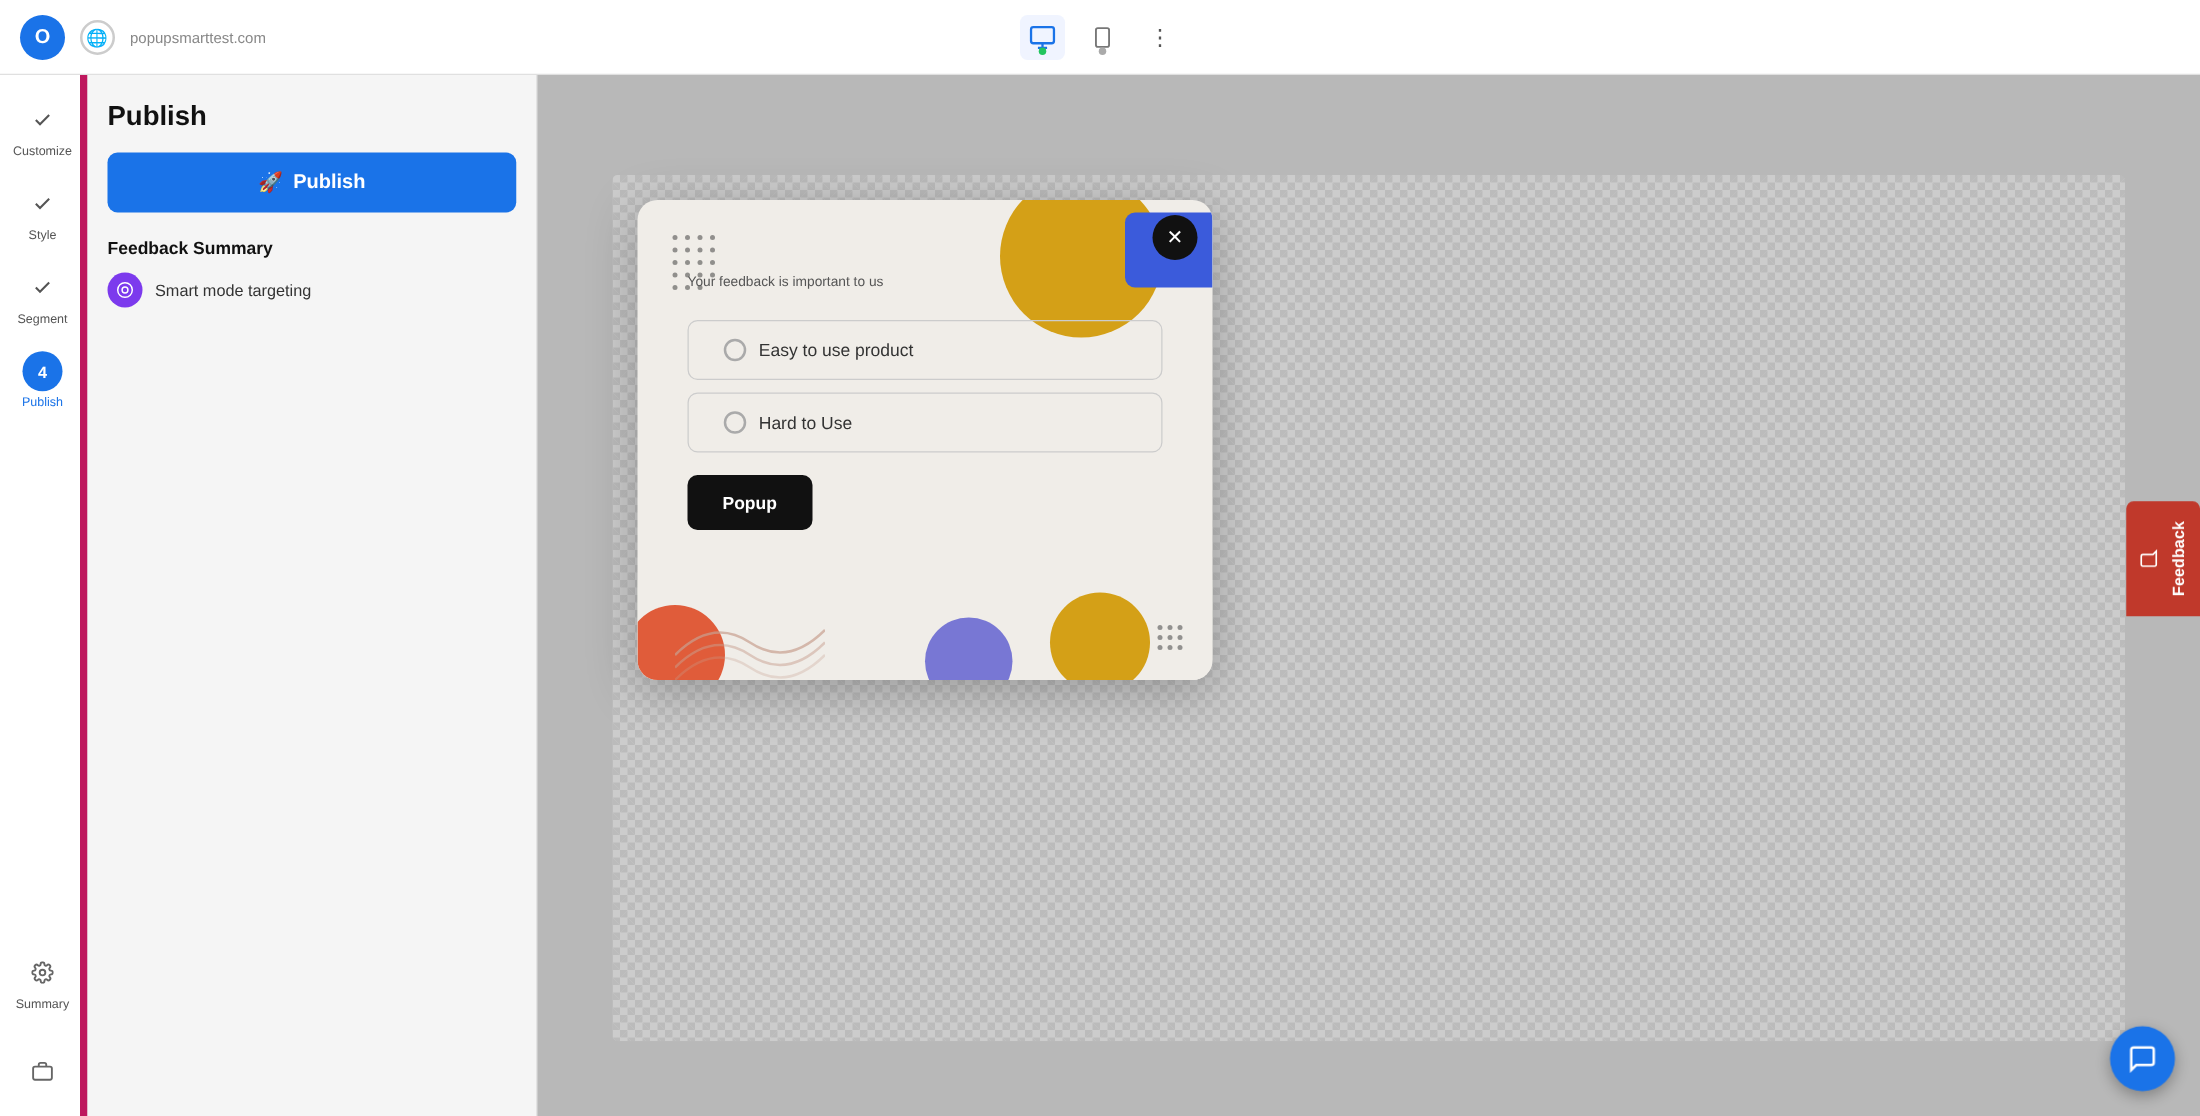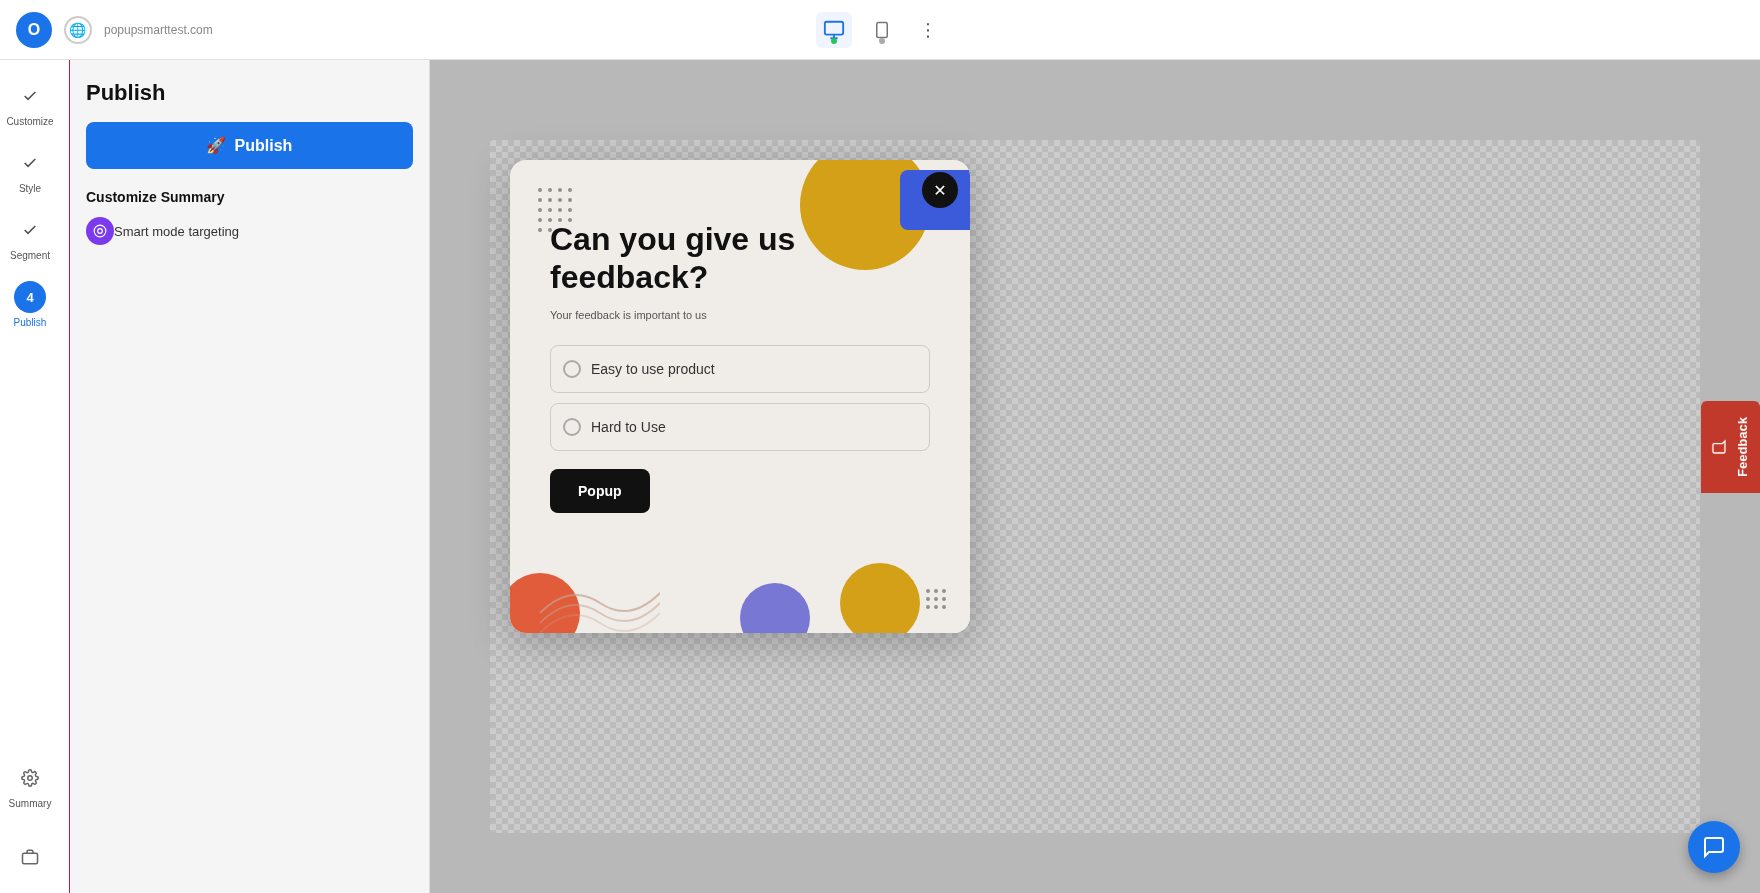--- a/index.html
+++ b/index.html
@@ -65,24 +65,24 @@
     .main-area {
       display: flex;
       flex: 1;
       overflow: hidden;
     }
 
     
     .sidebar-icons {
       width: 70px;
       background: #fff;
-      border-right: 1px solid #be185d;
+      border-right: 6px solid #be185d;
       display: flex;
       flex-direction: column;
-      align-items: flex-start;
+      align-items: flex-end;
       padding: 12px 0;
       gap: 4px;
     }
     .sidebar-icon-item {
       display: flex; flex-direction: column; align-items: center;
       padding: 8px 6px; border-radius: 8px; cursor: pointer;
       width: 60px; text-align: center; gap: 4px;
     }
     .sidebar-icon-item.active .icon-circle {
       background: #1a73e8; color: white;
@@ -113,21 +113,21 @@
       border-radius: 8px;
       padding: 14px;
       font-size: 16px;
       font-weight: 600;
       cursor: pointer;
       display: flex; align-items: center; justify-content: center; gap: 8px;
       margin-bottom: 20px;
     }
     .section-title { font-size: 14px; font-weight: 700; color: #111; margin-bottom: 12px; }
     .targeting-item {
-      display: flex; align-items: center; 
+      display: flex; align-items: center; gap: 10px;
     }
     .targeting-icon {
       width: 28px; height: 28px; border-radius: 50%;
       background: #7c3aed; display: flex; align-items: center; justify-content: center;
       color: white; font-size: 13px; flex-shrink: 0;
     }
     .targeting-label { font-size: 13px; color: #333; }
 
     
     .canvas-area {
@@ -213,21 +213,21 @@
     }
     .popup-subtext {
       font-size: 11px;
       color: #555;
       margin-bottom: 24px;
     }
     .radio-option {
       display: flex; align-items: center; gap: 10px;
       border: 1px solid #ccc;
       border-radius: 8px;
-      padding: 14px 12px;
+      padding: 14px 28px;
       margin-bottom: 10px;
       background: transparent; cursor: pointer;
     }
     .radio-circle {
       width: 18px; height: 18px; border-radius: 50%;
       border: 2px solid #aaa;
       display: flex; align-items: center; justify-content: center;
       flex-shrink: 0;
     }
     .radio-text { font-size: 14px; color: #333; }
@@ -383,21 +383,21 @@
       </div>
     </div>
   </div>
 
   <div class="panel">
     <h2 class="panel-title">Publish</h2>
     <button class="publish-btn">
       <span style="font-size:16px;">🚀</span>
       <span>Publish</span>
     </button>
-    <div class="section-title">Customize Summary</div>
+    <div class="section-title">Feedback Summary</div>
     <div class="targeting-item">
       <div class="targeting-icon">
         <svg width="14" height="14" viewBox="0 0 24 24" fill="none" stroke="white" stroke-width="2">
           <circle cx="12" cy="12" r="10"></circle>
           <circle cx="12" cy="12" r="4"></circle>
         </svg>
       </div>
       <span class="targeting-label">Smart mode targeting</span>
     </div>
   </div>
@@ -436,21 +436,20 @@
             <circle cx="40" cy="40" r="2"></circle>
           </g>
         </svg>
 
         <div class="deco-yellow-circle"></div>
 
         <div class="deco-blue-rect"></div>
       </div>
 
       <div class="popup-content">
-        <h2 class="popup-heading">Can you give us feedback?</h2>
         <p class="popup-subtext">Your feedback is important to us</p>
 
         <div class="radio-option">
           <div class="radio-circle"></div>
           <span class="radio-text">Easy to use product</span>
         </div>
         <div class="radio-option">
           <div class="radio-circle"></div>
           <span class="radio-text">Hard to Use</span>
         </div>

